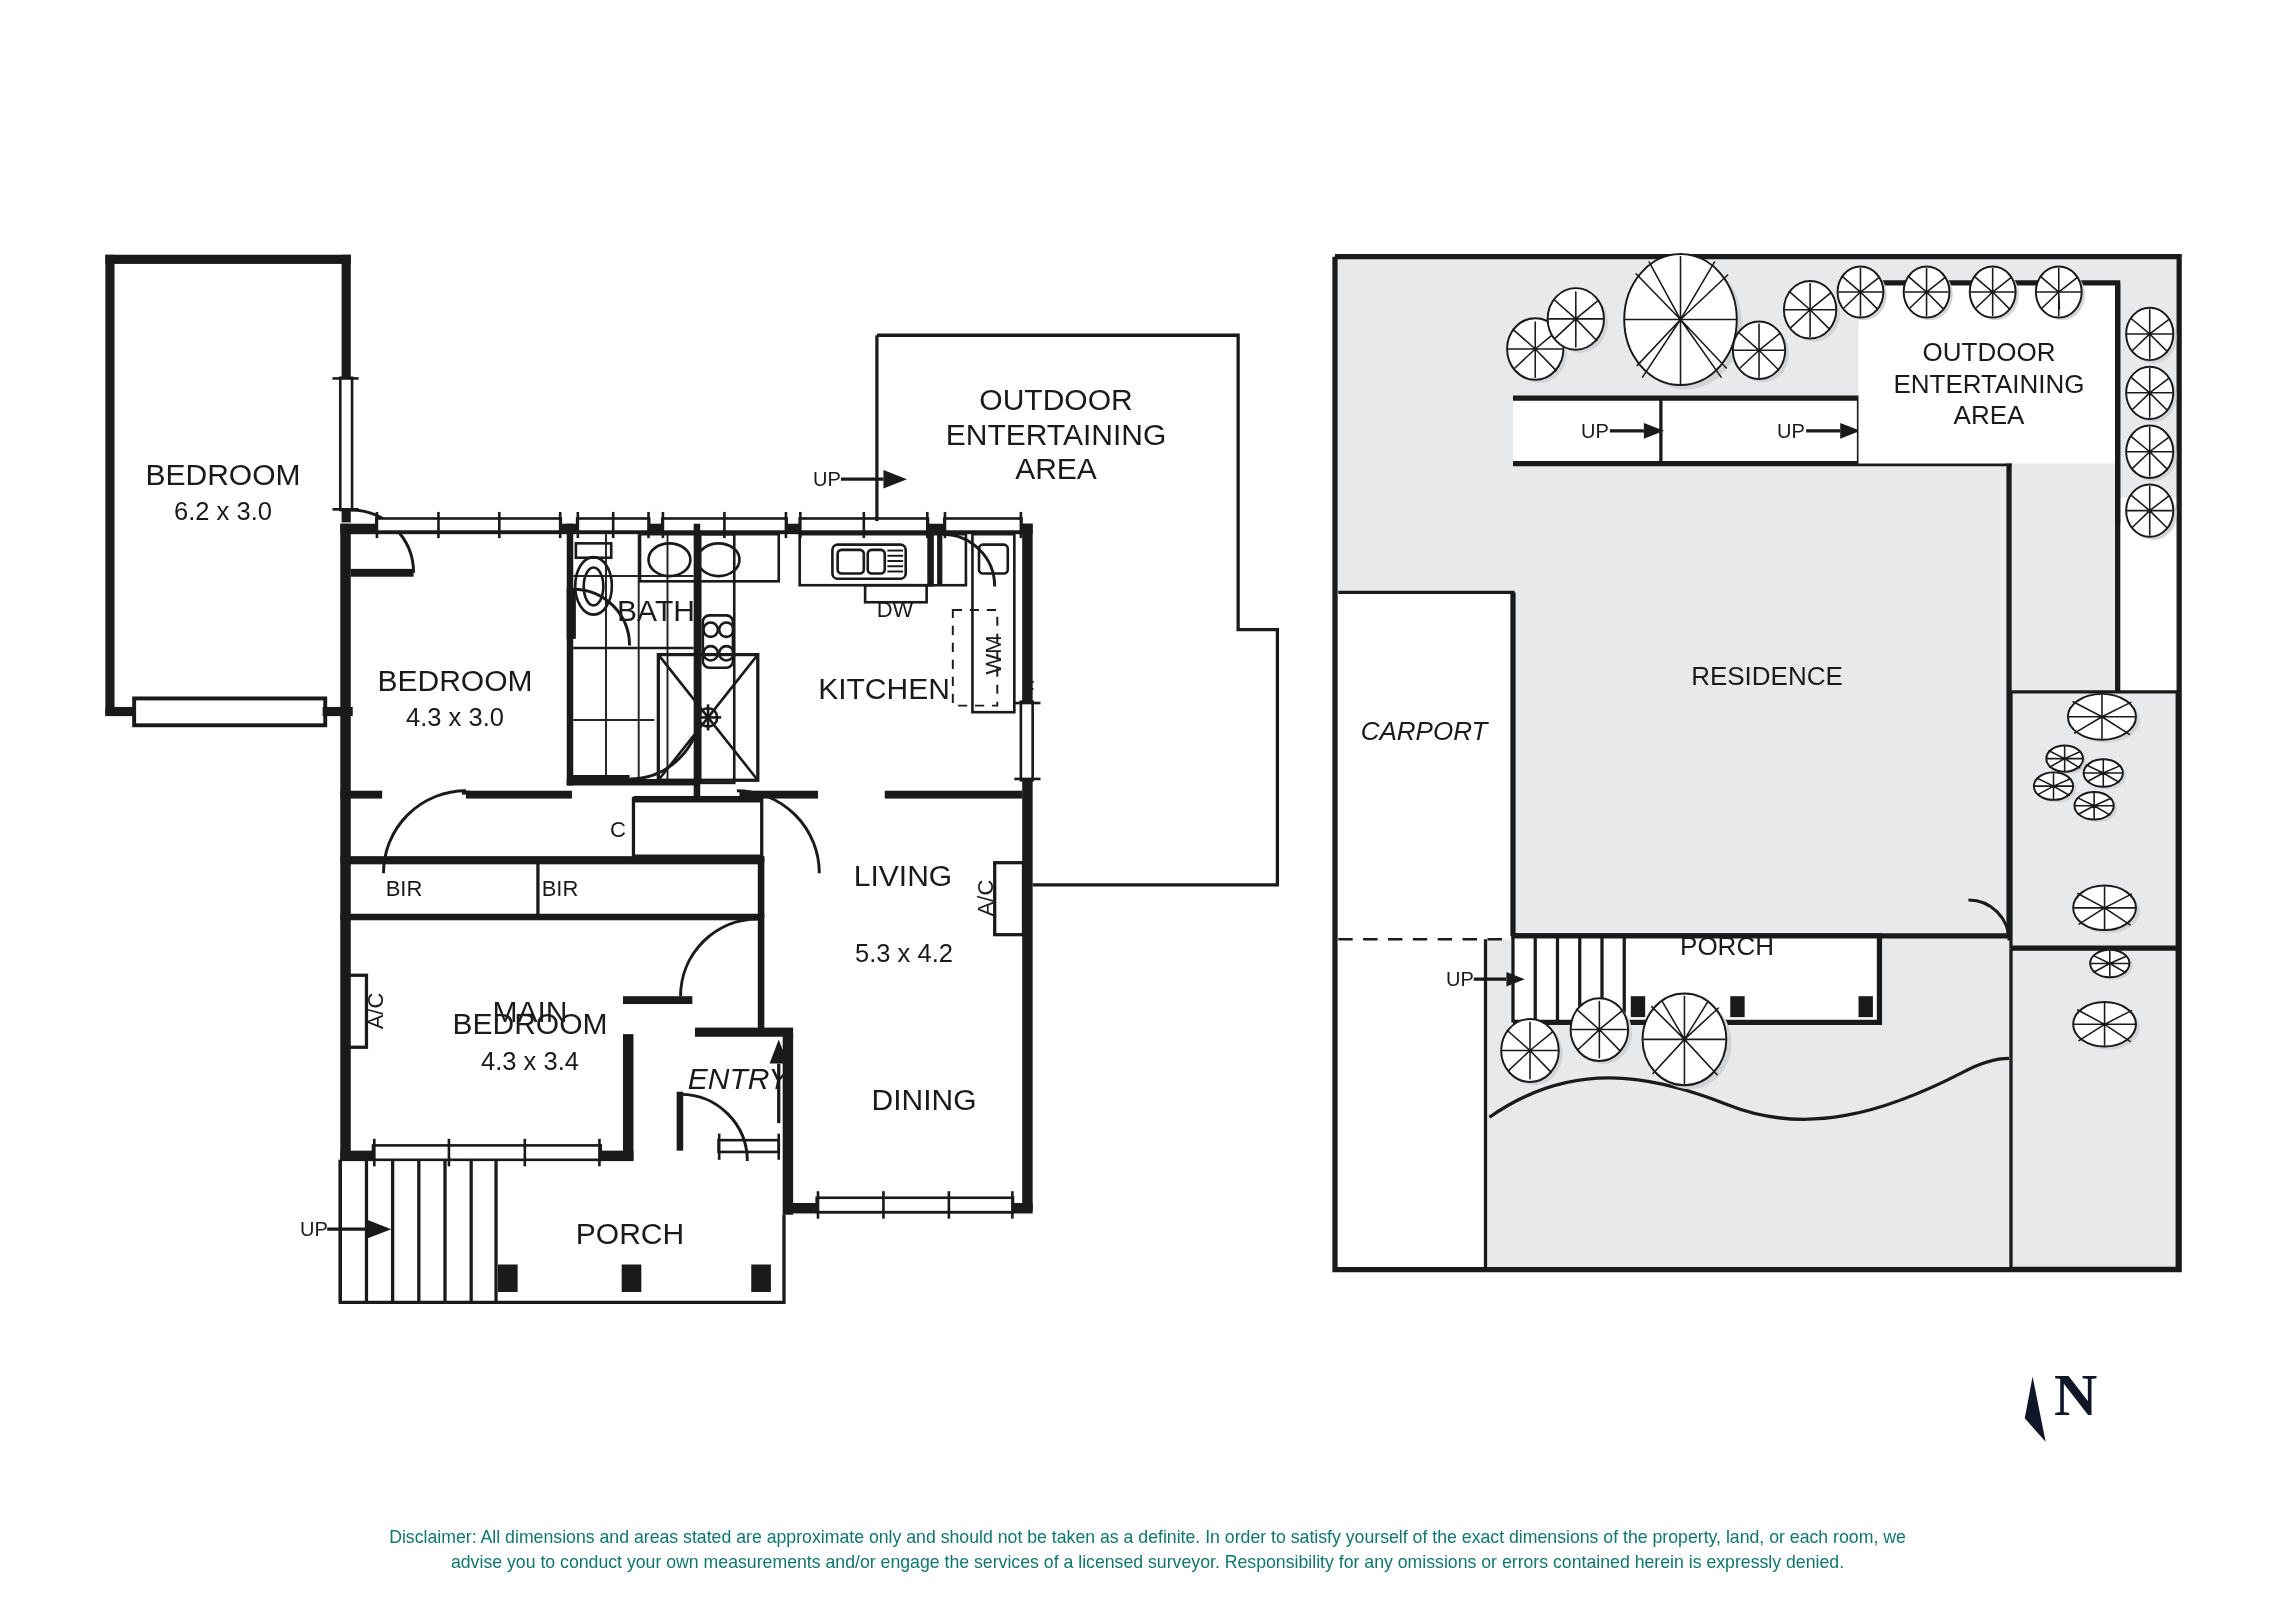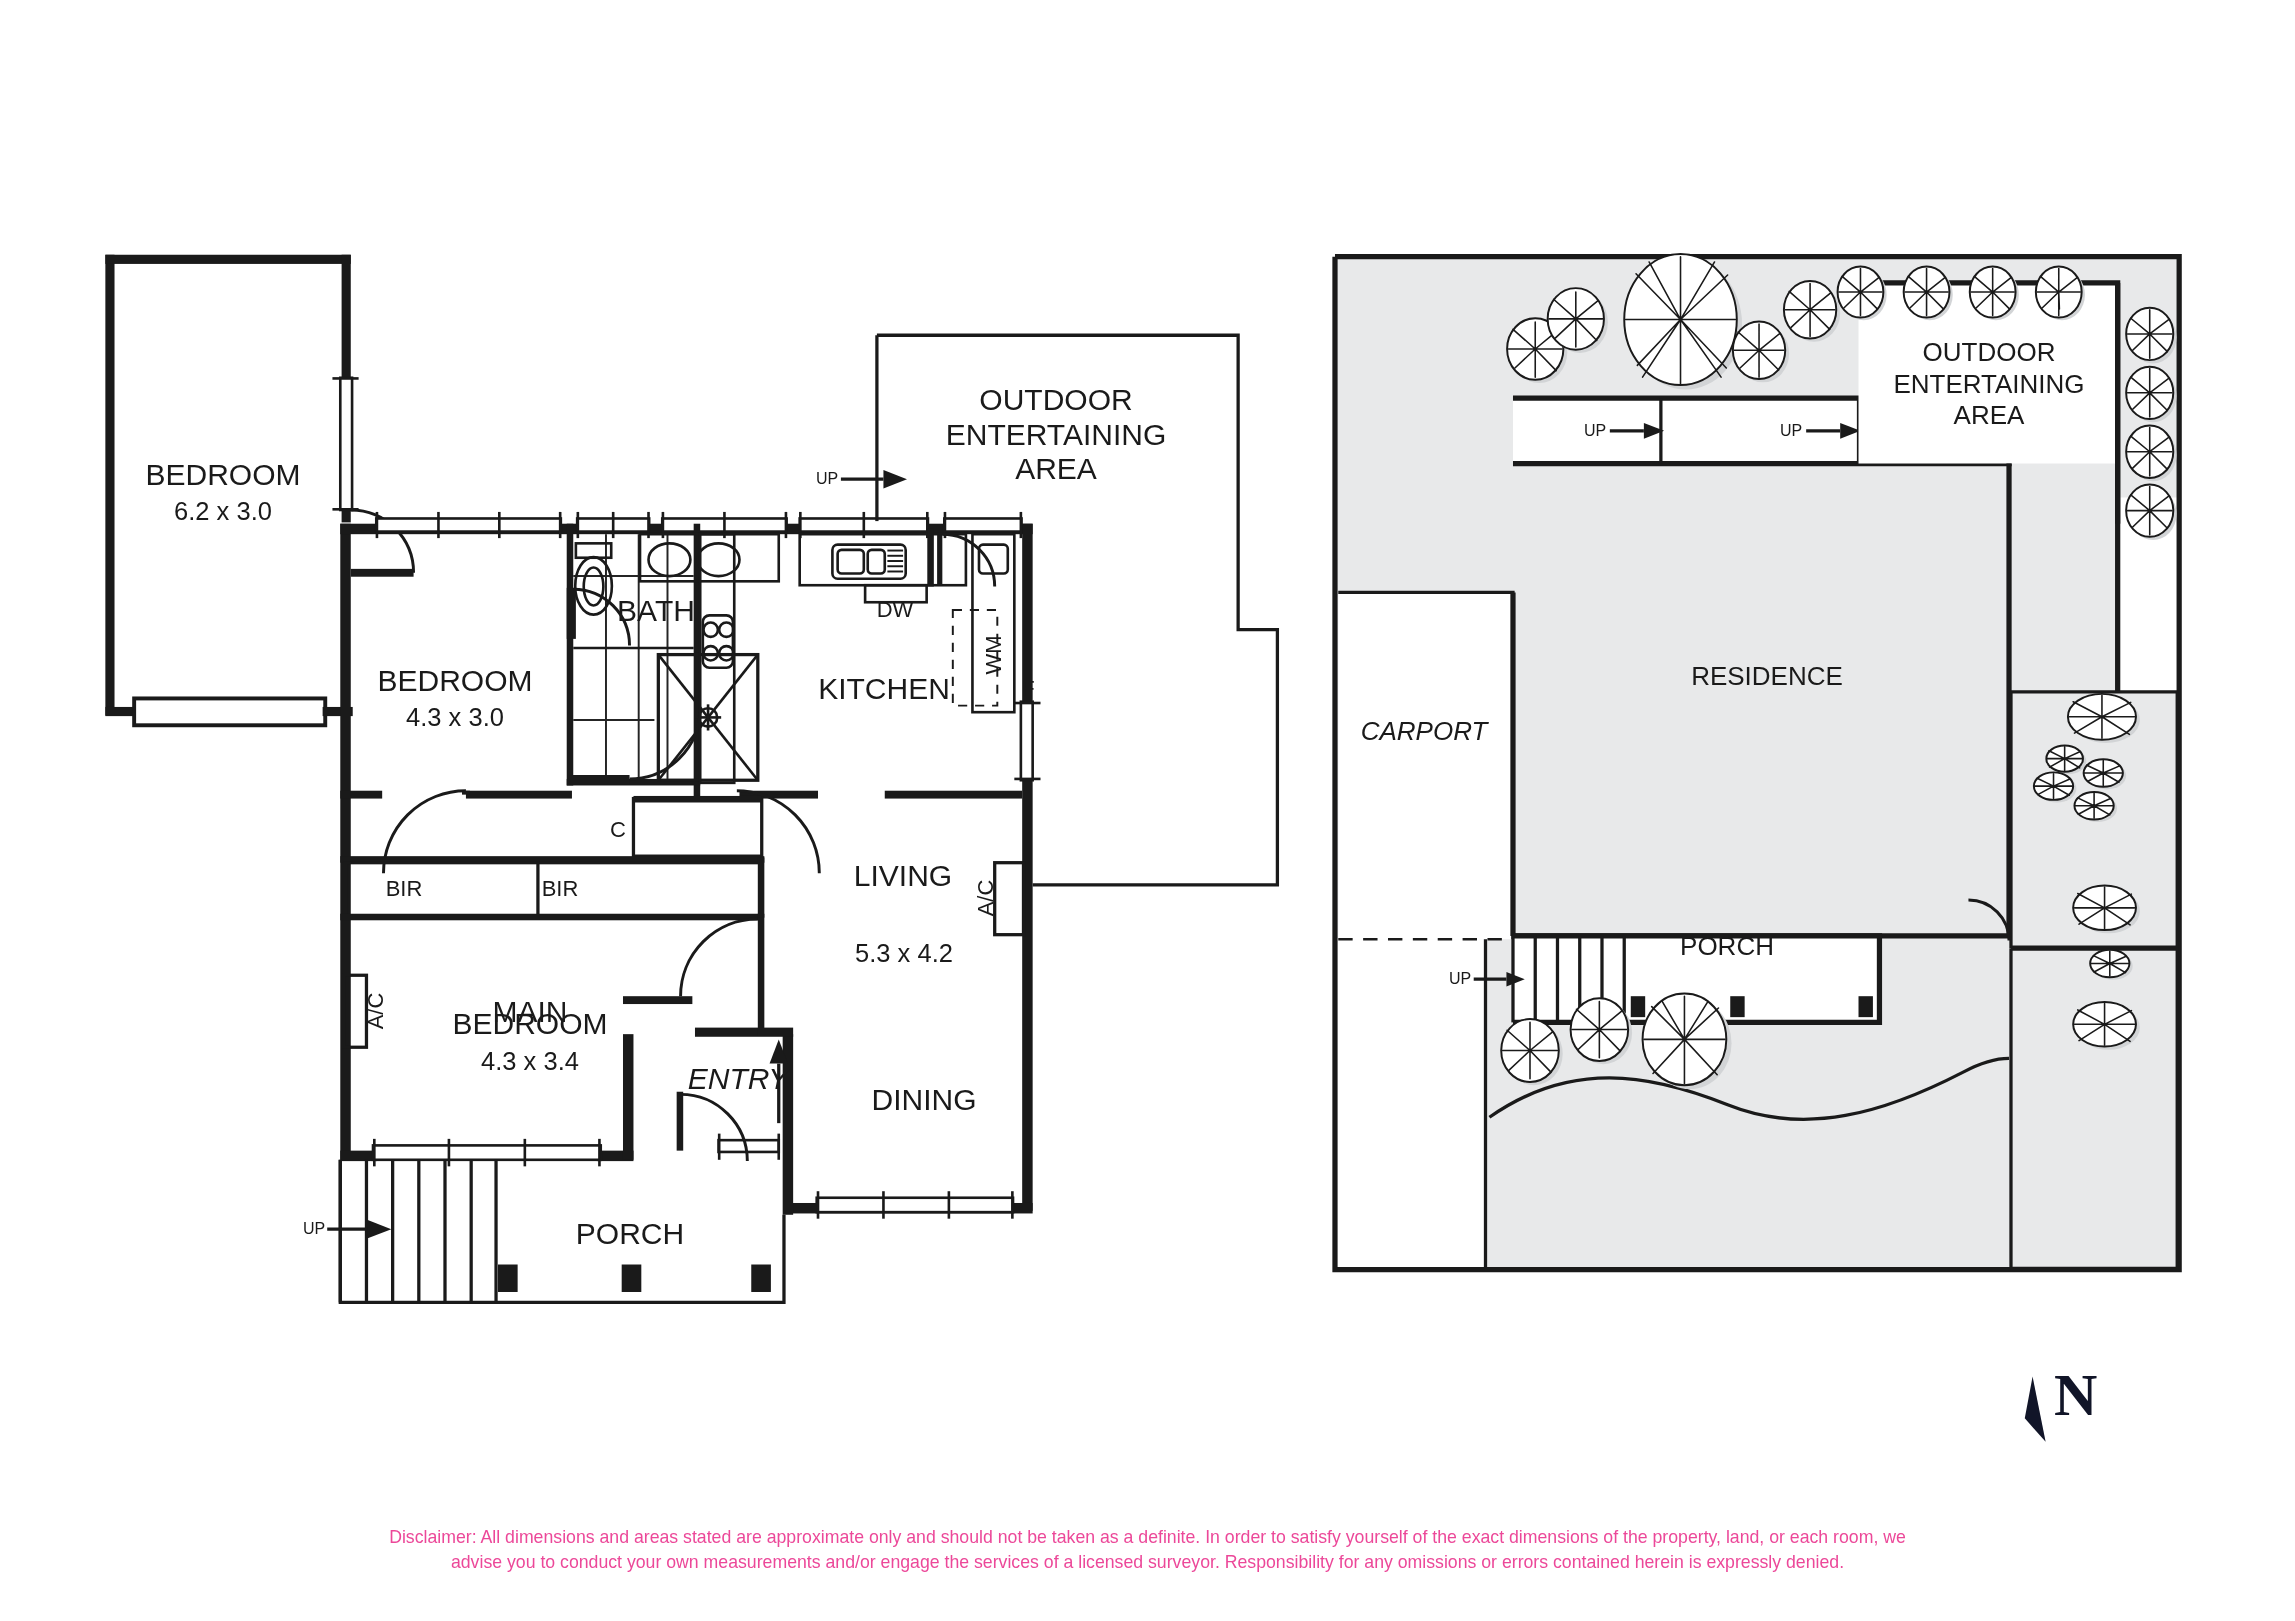--- a/index.html
+++ b/index.html
@@ -46,34 +46,34 @@
     font-family: "Liberation Sans", sans-serif;
     white-space: nowrap;
     line-height: 1.14;
     text-align: center;
     transform: translate(-50%, -50%);
     pointer-events: none;
   }
   .lbl.roomBig  { font-size: 30px; }
   .lbl.dim      { font-size: 25.5px; }
   .lbl.small    { font-size: 22px; }
-  .lbl.up       { font-size: 16px; }
+  .lbl.up       { font-size: 20px; }
   .lbl.vert     { transform: translate(-50%, -50%) rotate(-90deg); }
   .lbl.site     { font-size: 26px; }
 
   #disclaimer {
     position: absolute;
     left: 50%;
     top: 1525px;
     transform: translateX(-50%);
     width: 1525px;
     text-align: center;
     font-size: 17.7px;
     line-height: 1.42;
-    color: #ec4899;
+    color: #0f766e;
     font-family: "Liberation Sans", sans-serif;
   }
   #north {
     position: absolute;
     left: 2013px;
     top: 1358px;
     width: 124px;
     height: 118px;
   }
   #north .nletter {

